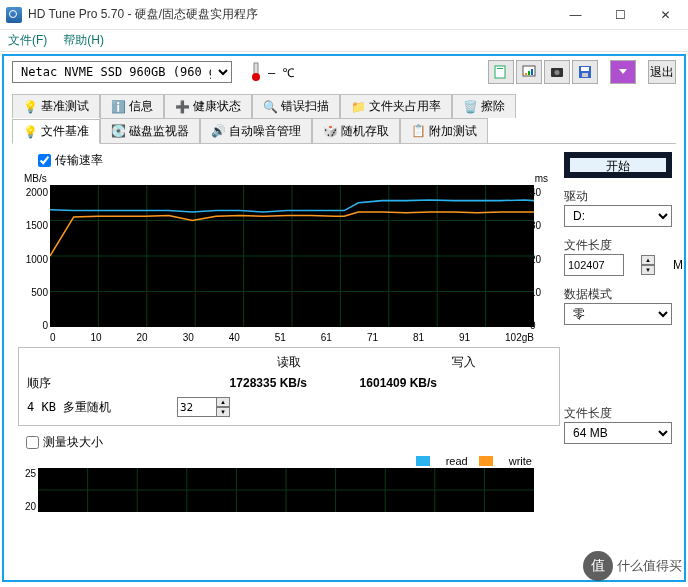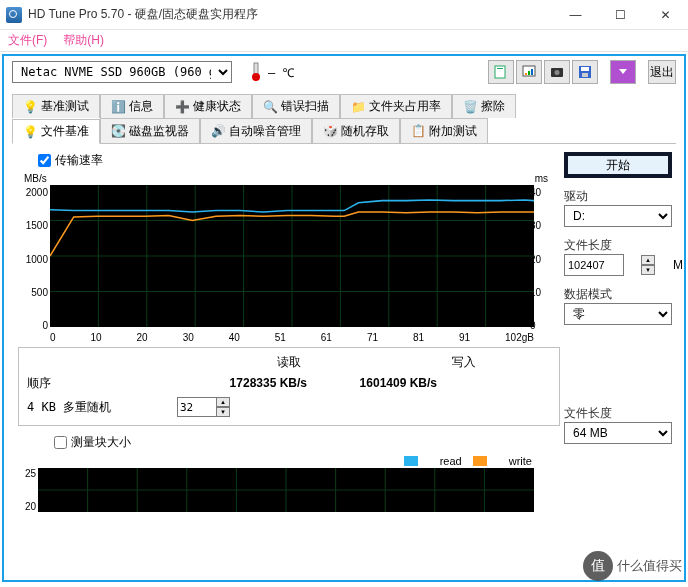--- a/index.html
+++ b/index.html
@@ -4,21 +4,21 @@
 <style>
 * { box-sizing: border-box; margin: 0; padding: 0; font-family: "Microsoft YaHei", SimSun, Arial, sans-serif; }
 body { background: #fff; width: 688px; height: 587px; overflow: hidden; position: relative; }
 
 .titlebar { height: 30px; background: #fff; display: flex; align-items: center; border-bottom: 1px solid #e5e5e5; }
 .titlebar .icon-hd { width: 16px; height: 16px; margin: 0 6px; background: linear-gradient(#4a90d0,#2060a0); border-radius: 2px; position: relative; }
 .titlebar .icon-hd::after { content:""; position:absolute; top:3px; left:3px; width:6px; height:6px; border:1px solid #fff; border-radius:50%;}
 .titlebar .title { font-size: 12px; color: #333; flex: 1; }
 .win-btn { width: 45px; height: 30px; display: flex; align-items: center; justify-content: center; font-size: 12px; color: #333; }
 
-.menubar { height: 22px; background: #fff; display: flex; align-items: center; padding: 0 8px; gap: 16px; font-size: 12px; color: #ec4899; border-bottom: 1px solid #e5e5e5;}
+.menubar { height: 22px; background: #fff; display: flex; align-items: center; padding: 0 8px; gap: 16px; font-size: 12px; color: #0f766e; border-bottom: 1px solid #e5e5e5;}
 
 .frame { border: 2px solid #18a0e8; margin: 2px; height: 528px; background: #fff; display: flex; flex-direction: column; }
 
 .toolbar { height: 32px; display: flex; align-items: center; padding: 4px 8px; gap: 6px; }
 .drive-select { width: 220px; height: 22px; font-family: monospace; font-size: 12px; border: 1px solid #7a7a7a; background: #fff; padding: 0 4px; }
 .temp-group { display: flex; align-items: center; gap: 4px; margin-left: 10px; }
 .temp-icon { width: 16px; height: 20px; }
 .temp-val { font-size: 12px; font-family: monospace; }
 
 .tb-btns { margin-left: auto; display: flex; gap: 2px; }
@@ -55,27 +55,27 @@
 .result-row { display: flex; align-items: center; height: 24px; font-family: monospace; font-size: 12px; }
 .result-row .lbl { width: 140px; font-family: "Microsoft YaHei", monospace;}
 .result-row .vread, .result-row .vwrite { width: 130px; text-align: right; font-weight: bold; }
 .result-row .vread { margin-left: 10px;}
 .spinner { width: 40px; height: 20px; border: 1px solid #7a7a7a; font-family: monospace; font-size: 11px; padding: 0 2px; display:inline-flex; align-items:center;}
 .spinner-btns { display:inline-flex; flex-direction:column; margin-left:-1px;}
 .spinner-btns span{ width:14px; height:10px; border:1px solid #7a7a7a; font-size:7px; text-align:center; line-height:8px; background:#e8e8e8;}
 
 .chart2-wrap { margin-top: 8px; }
 .legend2 { text-align: right; font-size: 11px; padding-right: 28px; }
-.legend2 span { display: inline-flex; align-items: center; gap: 14px; margin-left: 8px;}
+.legend2 span { display: inline-flex; align-items: center; gap: 8px; margin-left: 8px;}
 .legend2 .sw { width: 14px; height: 10px; display: inline-block; }
 .chart2 { position: relative; height: 56px; }
 .chart2 .y2 { position:absolute; left:0; top:0; bottom:12px; width:18px; display:flex; flex-direction:column; justify-content:space-between; font-size:10px; text-align:right;}
 .chart2 .plot2 { position:absolute; left:20px; right:26px; top:0; bottom:12px; background:#000;}
 
-.action-btn { width: 100%; height: 26px; border: 4px solid #0f172a; background: #e5f1fb; font-size: 12px; }
+.action-btn { width: 100%; height: 26px; border: 6px solid #0f172a; background: #e5f1fb; font-size: 12px; }
 .side-label { font-size: 12px; color: #333; }
 .side-select { width: 100%; height: 22px; border: 1px solid #7a7a7a; font-size: 12px; background:#fff; padding:0 4px;}
 .side-input-row { display: flex; align-items: center; gap: 18px; }
 .side-input { width: 60px; height: 22px; border: 1px solid #7a7a7a; font-size: 11px; padding: 0 3px; }
 
 .watermark { position: absolute; right: 6px; bottom: 6px; display: flex; align-items: center; gap: 4px; opacity: 0.85;}
 .watermark .wm-circle { width: 30px; height: 30px; border-radius: 50%; background: #444; color:#fff; display:flex; align-items:center; justify-content:center; font-size:14px;}
 .watermark .wm-text { font-size: 13px; color: #333; }
 </style>
 </head>
@@ -272,21 +272,21 @@
             <span class="spinner">32</span>
             <span class="spinner-btns">
                 <span>▴</span>
                 <span>▾</span>
               </span>
           </div>
         </div>
       </div>
 
       <div class="chart2-wrap">
-        <div class="check-row" style="margin-left:36px">
+        <div class="check-row" style="margin-left:8px">
           <input type="checkbox" style="">
           <span>测量块大小</span>
         </div>
         <div class="legend2">
           <span>
               <i class="sw" style="background:#2bb3ef"></i>
               <span>read</span>
             </span>
           <span>
               <i class="sw" style="background:#ff9a1f"></i>

